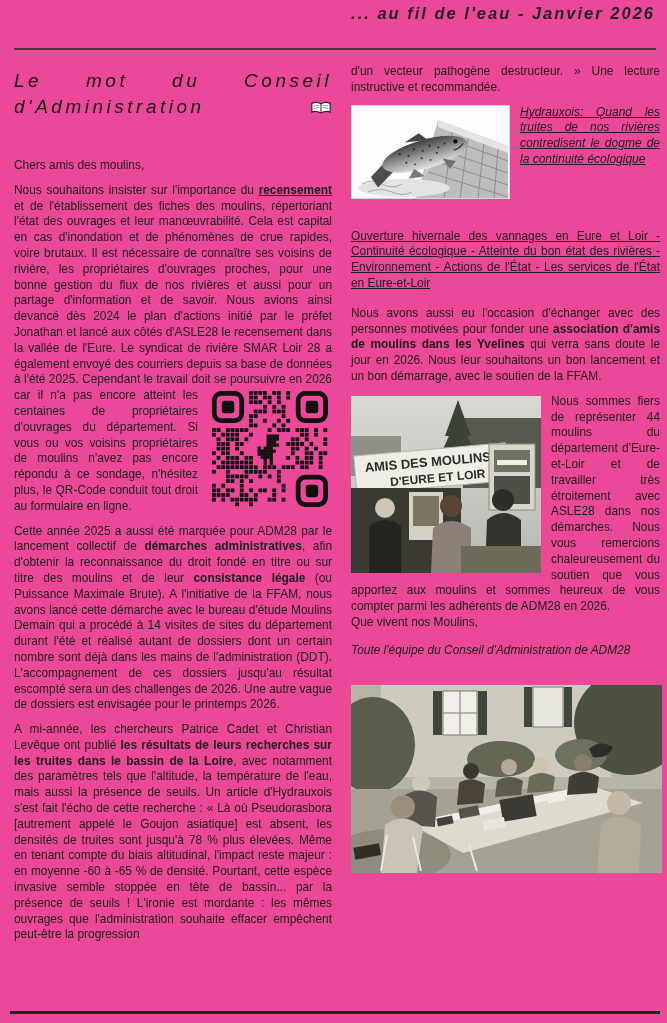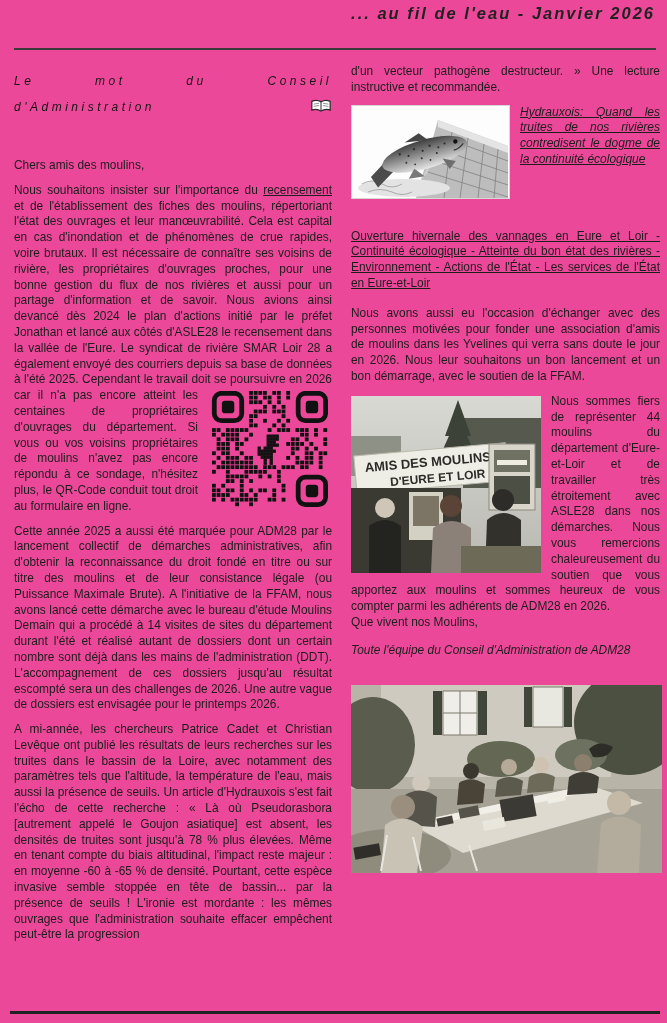--- a/index.html
+++ b/index.html
@@ -11,27 +11,27 @@
   .page-header{
     position:absolute;top:6px;right:12px;font-size:16.5px;font-style:italic;
     font-weight:bold;letter-spacing:2px;color:#222;
   }
   .rule-top{position:absolute;top:48px;left:14px;width:642px;height:2px;background:#3a3a3a;}
   .rule-bottom{position:absolute;top:1011px;left:10px;width:650px;height:2.5px;background:#222;}
   .cols{position:absolute;top:64px;left:14px;width:646px;display:flex;gap:19px;}
   .col-left{width:318px;}
   .col-right{width:309px;}
   .section-title{
-    font-size:12px;line-height:26px;font-style:italic;font-weight:normal;
+    font-size:19px;line-height:26px;font-style:italic;font-weight:normal;
     letter-spacing:3.5px;word-spacing:18px;text-align:justify;margin:4px 0 12px 0;color:#161616;
   }
   .section-title:after{content:"";display:inline-block;width:100%;}
   p{margin:0 0 9px 0;text-align:justify;}
   .nomargin{margin-bottom:0;}
-  b{font-weight:normal;}
+  b{font-weight:bold;}
   .ul{text-decoration:underline;}
   .doclink{text-decoration:underline;color:#1d1d1d;text-align:justify;display:block;margin:0 0 9px 0;cursor:pointer;}
   .qrwrap{float:right;width:124px;height:116px;margin:3px 0 2px 10px;}
   .fig-fish{display:flex;gap:10px;margin:4px 0 30px 0;align-items:flex-start;font-style:italic;}
   .fish-img{flex:0 0 157px;border:1px solid #d8d8d4;background:#fff;}
   .fish-link{flex:1;font-size:12px;}
   .fiers-block{margin-top:4px;}
   .stand-photo{float:left;width:190px;height:177px;margin:2px 10px 2px 0;}
   .sig{font-style:italic;margin:12px 0 26px 0;}
   .bottom-photo{width:311px;height:188px;display:block;margin-top:4px;}

